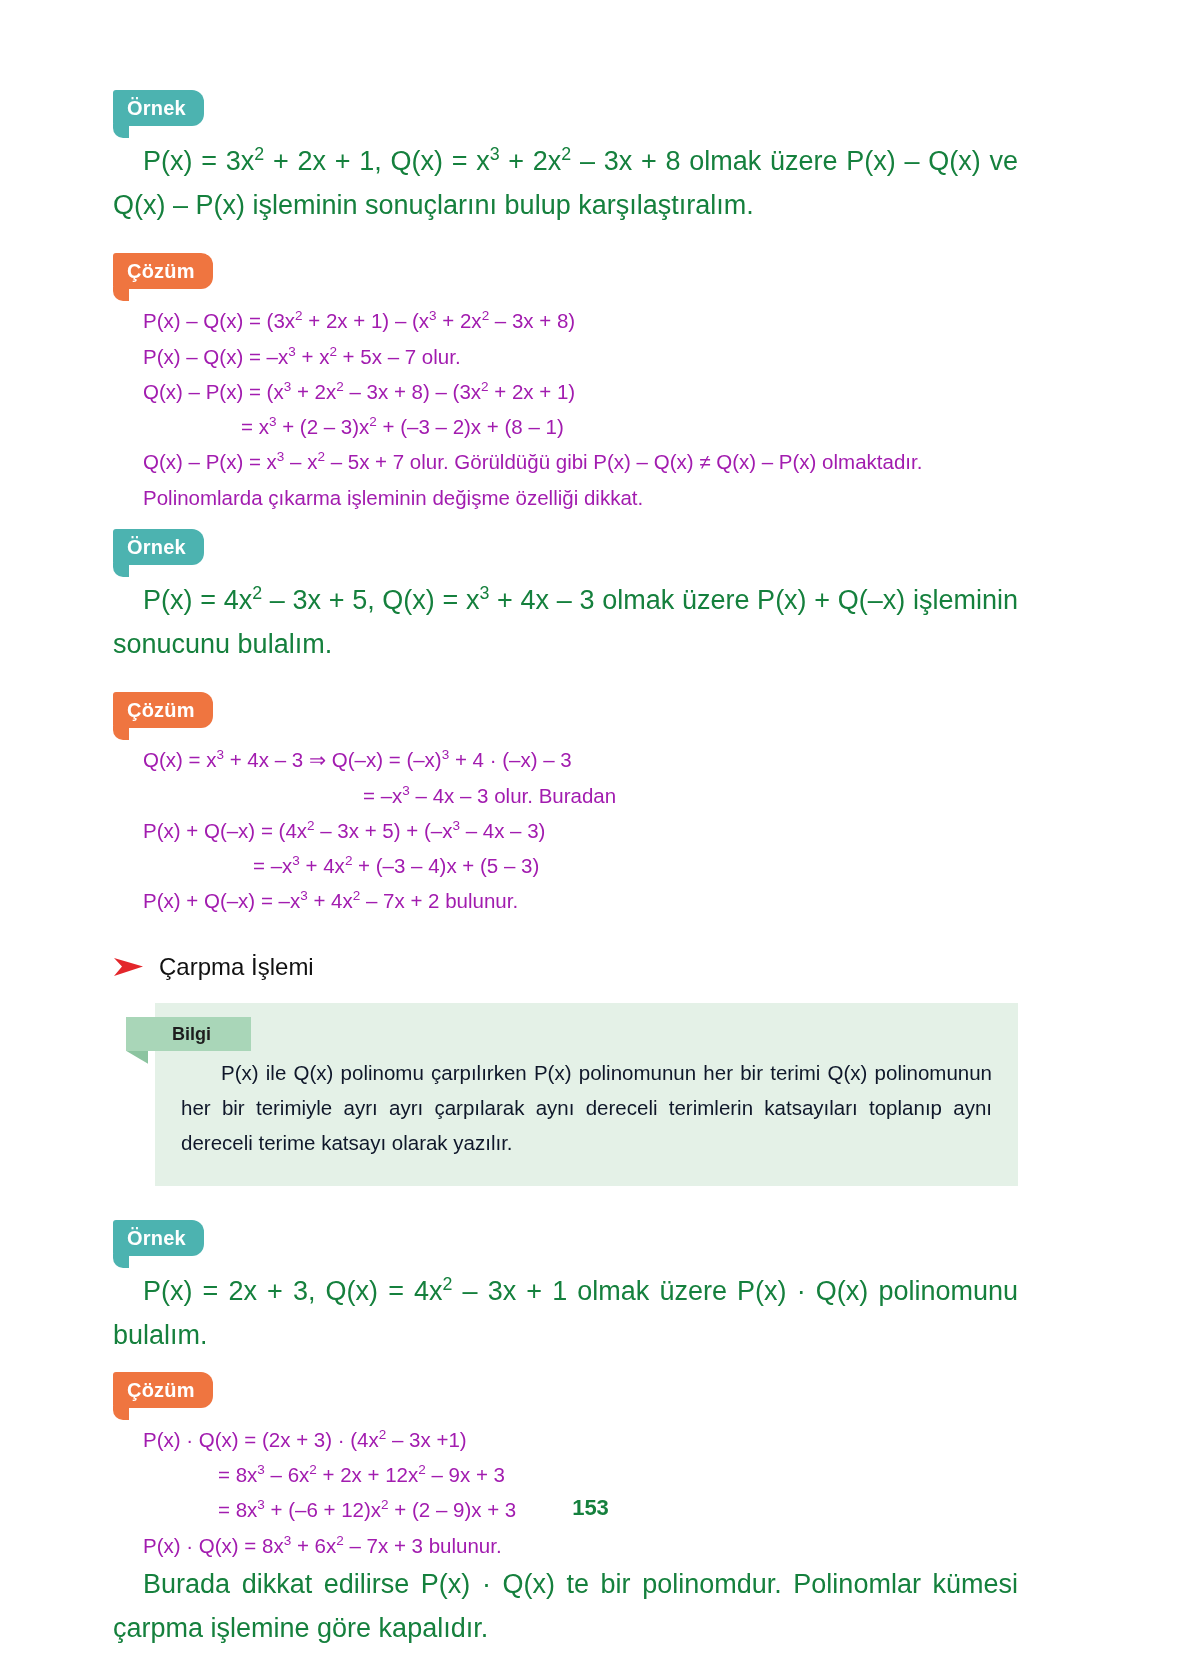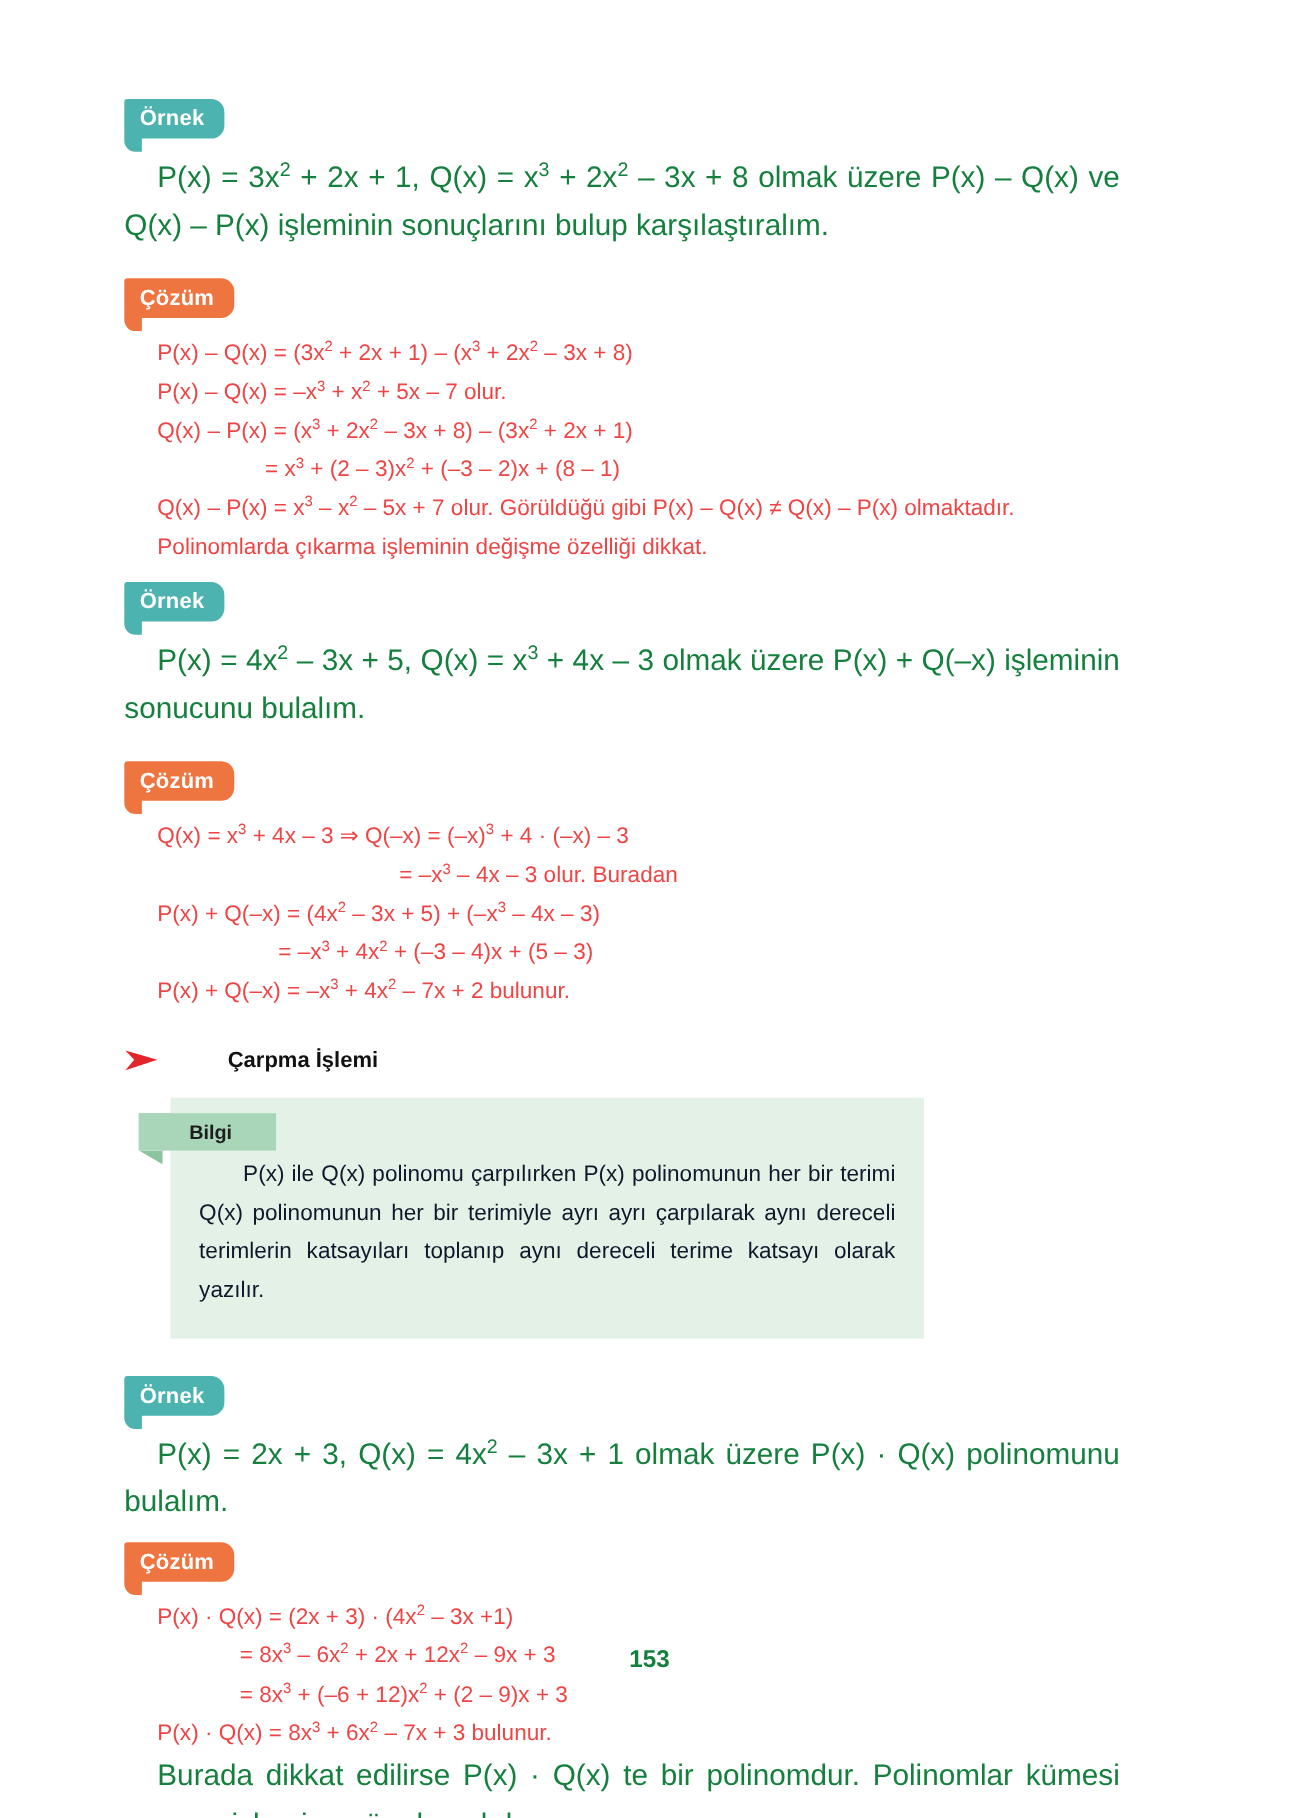--- a/index.html
+++ b/index.html
@@ -80,52 +80,51 @@
   }
   .para.indent { text-indent: 30px; }
 
   .mathblock {
     margin: 0;
   }
   .mathline {
     font-size: 20.5px;
     line-height: 1.72;
     white-space: pre;
-    color: #ef4444;
+    color: #a21caf;
   }
   .mathline.i1 { padding-left: 30px; }
   .mathline.i2 { padding-left: 128px; }
   .mathline.i4 { padding-left: 250px; }
   .mathline.i5 { padding-left: 140px; }
   .mathline.i6 { padding-left: 105px; }
 
   sup { font-size: 0.66em; vertical-align: super; line-height: 0; }
 
   
   .section-head {
     display: flex;
     align-items: center;
     gap: 12px;
     margin: 34px 0 22px 0;
   }
   .arrow-icon { width: 34px; height: 22px; flex: none; display: block; }
   .section-title {
-    font-size: 20px;
-    font-weight: bold;
+    font-size: 24px;
+    font-weight: normal;
     color: #111111;
-    margin-left: 48px;
   }
 
   
   .info-box {
     position: relative;
     background: #e4f1e7;
     margin: 2px 0 0 42px;
     padding: 52px 26px 26px 26px;
-    width: 685px;
+    width: 863px;
   }
   .info-tag {
     position: absolute;
     left: -29px;
     top: 14px;
     height: 34px;
     line-height: 34px;
     padding: 0 40px 0 46px;
     background: #a9d6b8;
     color: #1d1d1d;

